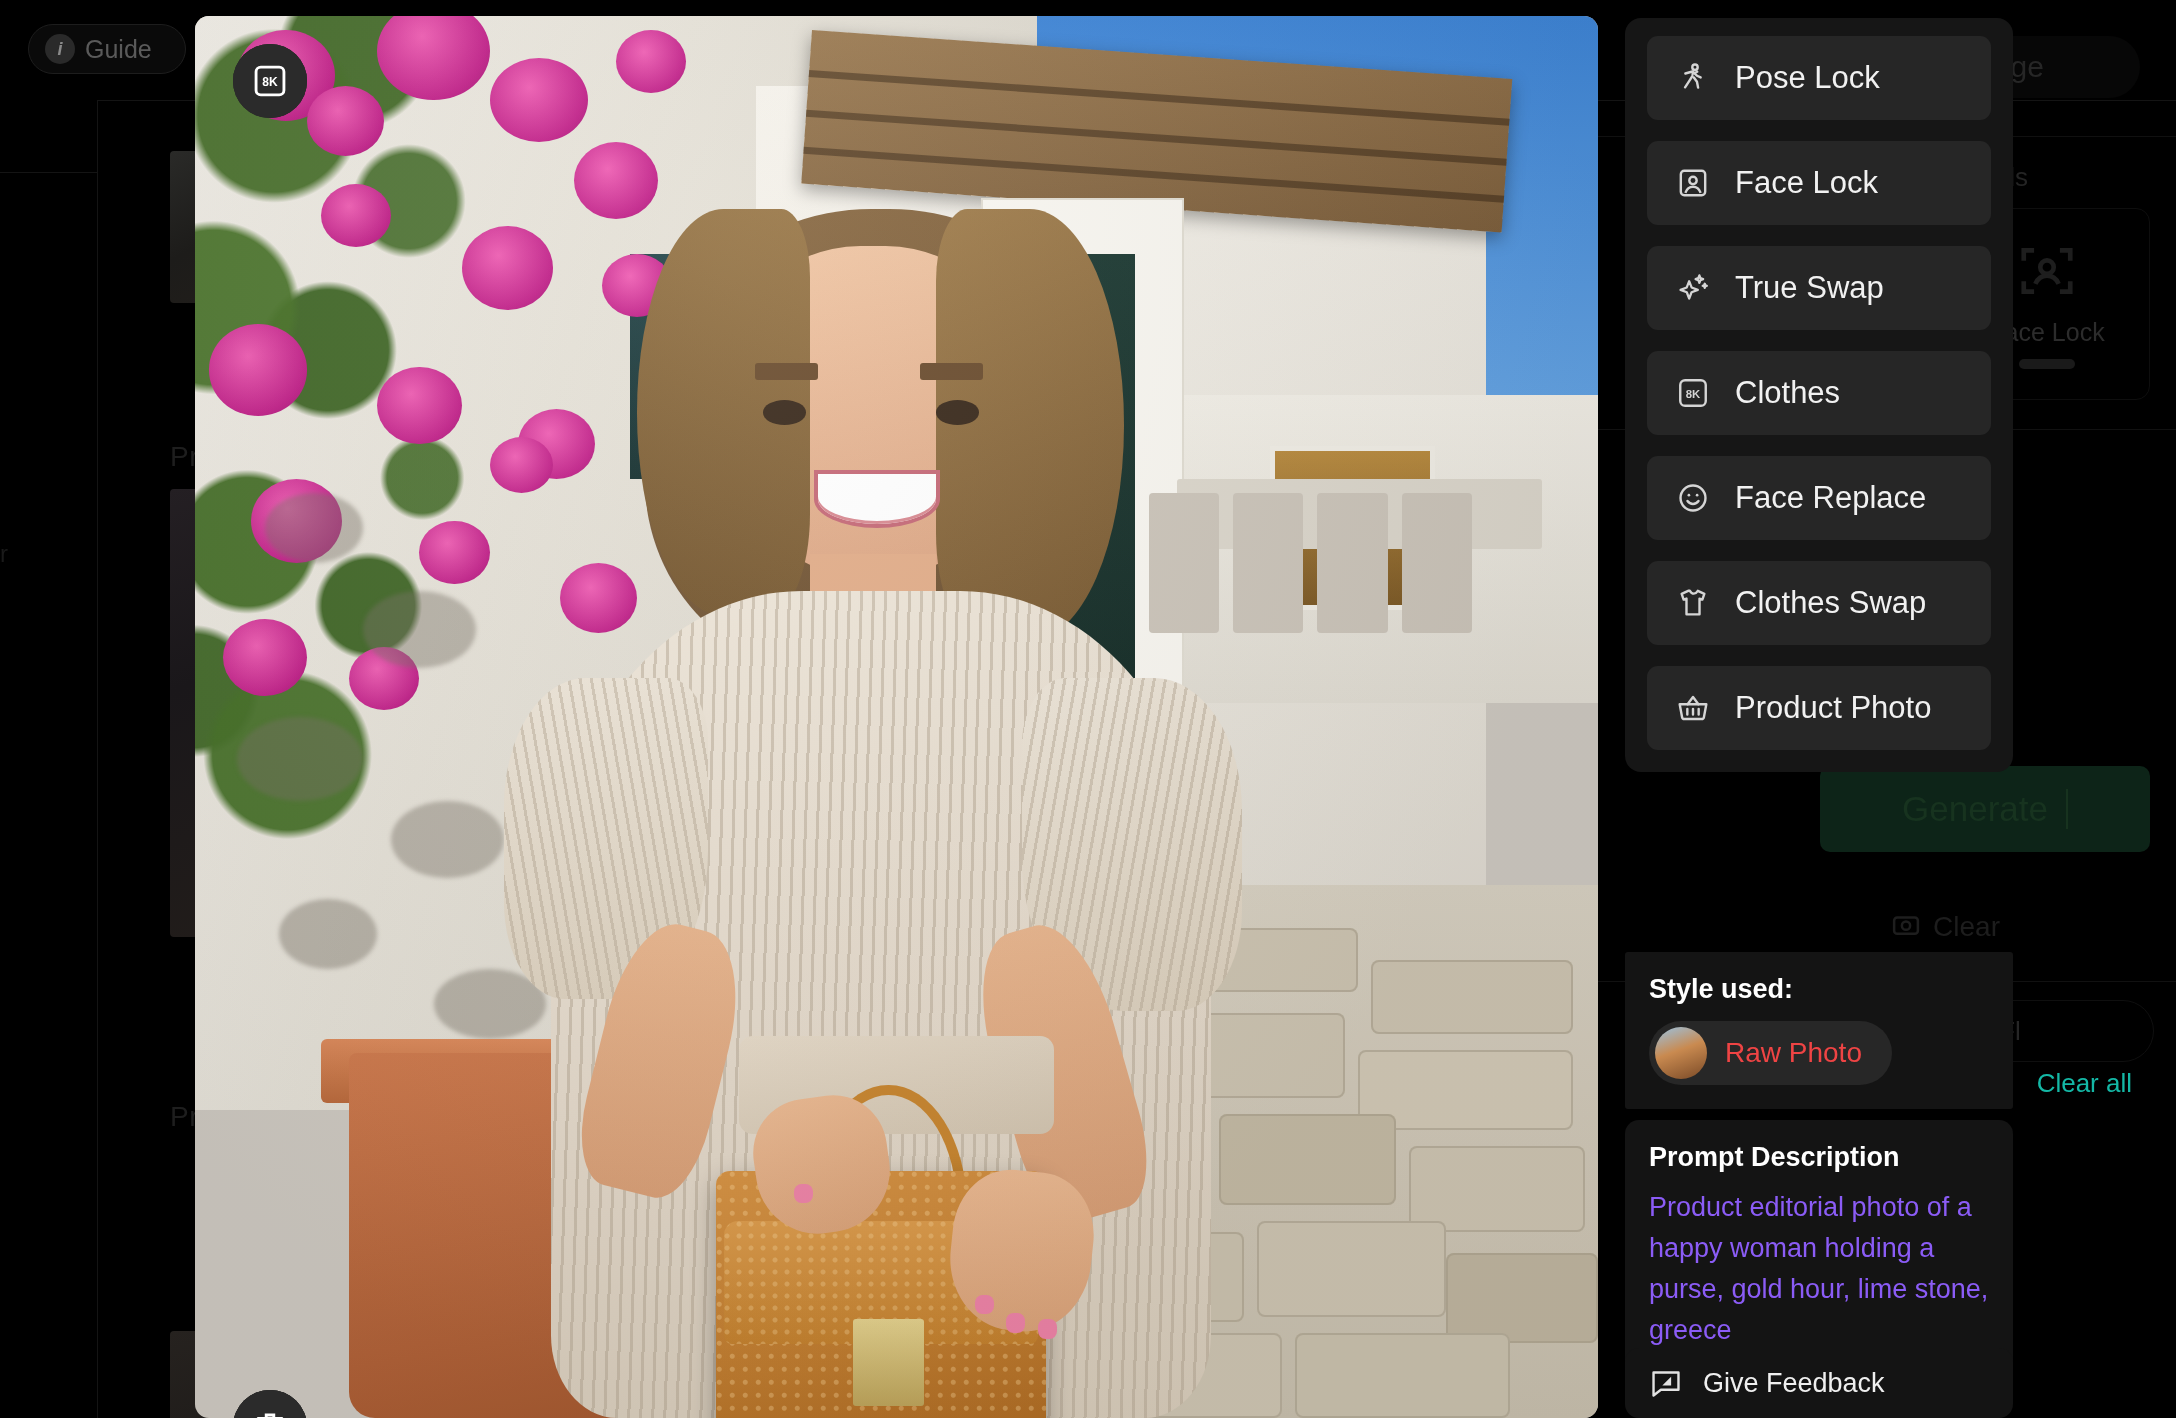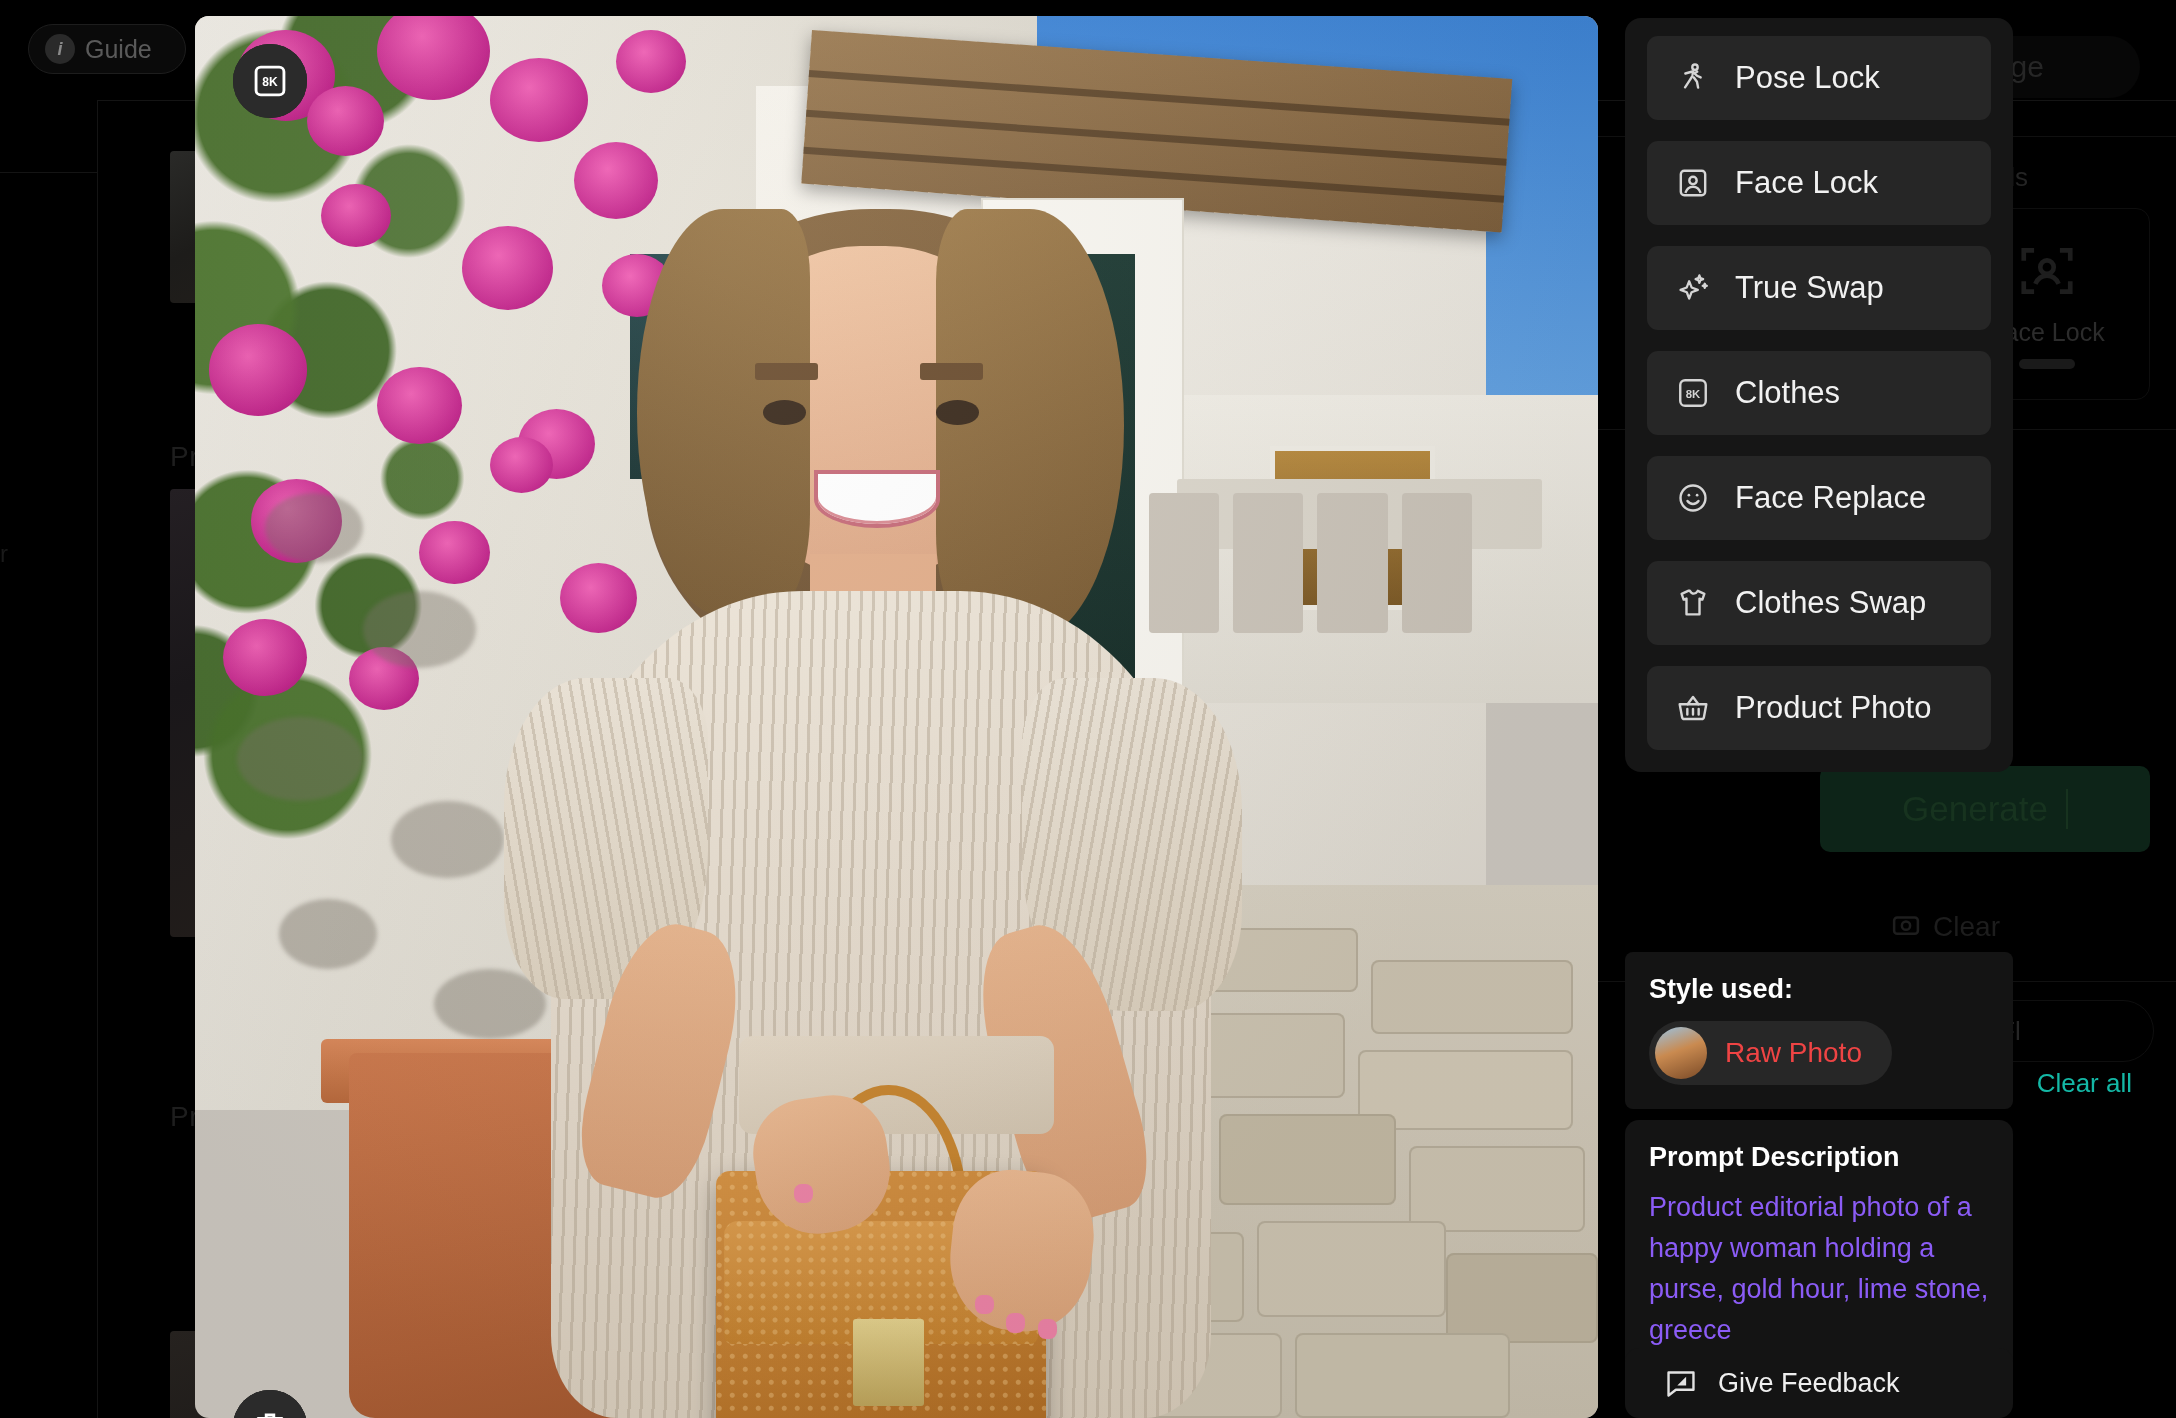--- a/index.html
+++ b/index.html
@@ -260,21 +260,21 @@
     margin-bottom:21px; color:#e9e9e9;
   }
   .ctx-item:last-child { margin-bottom:0; }
   .ctx-item .ico { width:36px; height:36px; color:#d5d5d5; flex:none;
      display:flex; align-items:center; justify-content:center; }
   .ctx-label { font-size:31px; color:#f1f1f1; }
 
   
   .style-card {
     position:absolute; left:1625px; top:952px; width:388px;
-    background:#141414; border-radius:8px; padding:22px 24px 24px 24px;
+    background:#141414; border-radius:3px; padding:22px 24px 24px 24px;
   }
   .style-title { color:#ffffff; font-size:27px; font-weight:bold; margin-bottom:16px; }
   .style-chip {
     height:64px; border-radius:32px; background:#272727;
     display:inline-flex; align-items:center; gap:18px; padding:0 30px 0 6px;
   }
   .style-avatar { width:52px; height:52px; border-radius:50%;
     background:linear-gradient(160deg,#9ac3e3 0%, #c98a50 45%, #7a4a27 100%); }
   .style-chip-label { color:#ef4444; font-size:28px; }
 
@@ -283,21 +283,21 @@
     position:absolute; left:1625px; top:1120px; width:388px;
     background:#141414; border-radius:14px; padding:22px 24px 26px 24px;
   }
   .prompt-title { color:#ffffff; font-size:27px; font-weight:bold; margin-bottom:14px; }
   .prompt-body { color:#8b5cf6; font-size:27px; line-height:41px; }
 
   
   .feedback-card {
     position:absolute; left:1625px; top:1348px; width:388px; height:70px;
     background:#141414; border-radius:14px;
-    display:flex; align-items:center; gap:20px; padding-left:39px;
+    display:flex; align-items:center; gap:20px; padding-left:24px;
   }
   .feedback-label { color:#efefef; font-size:27px; }
   .feedback-icon { width:34px; height:34px; color:#e2e2e2; }
 </style>
 </head>
 <body>
 
 <div id="root">
 
   <div class="bg-layer">

